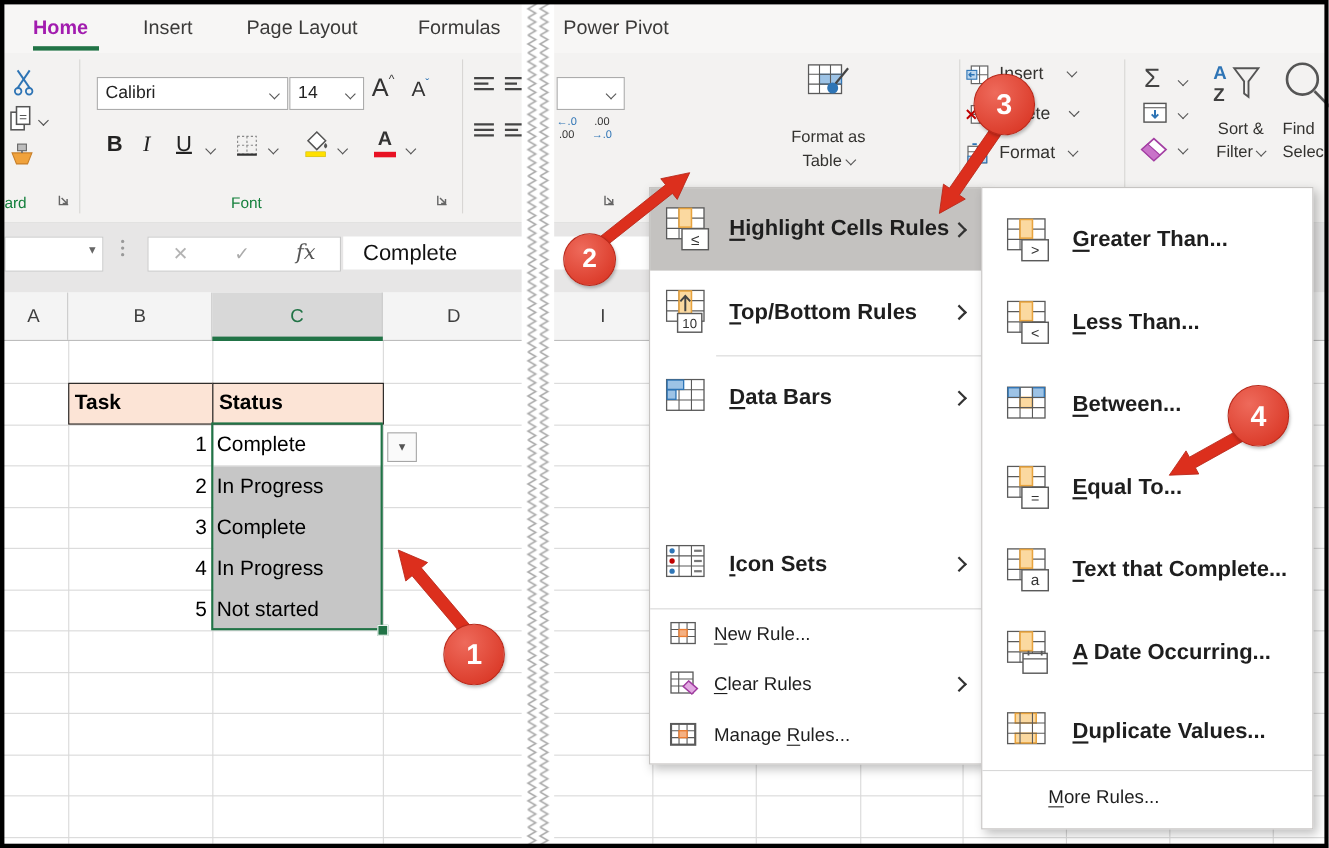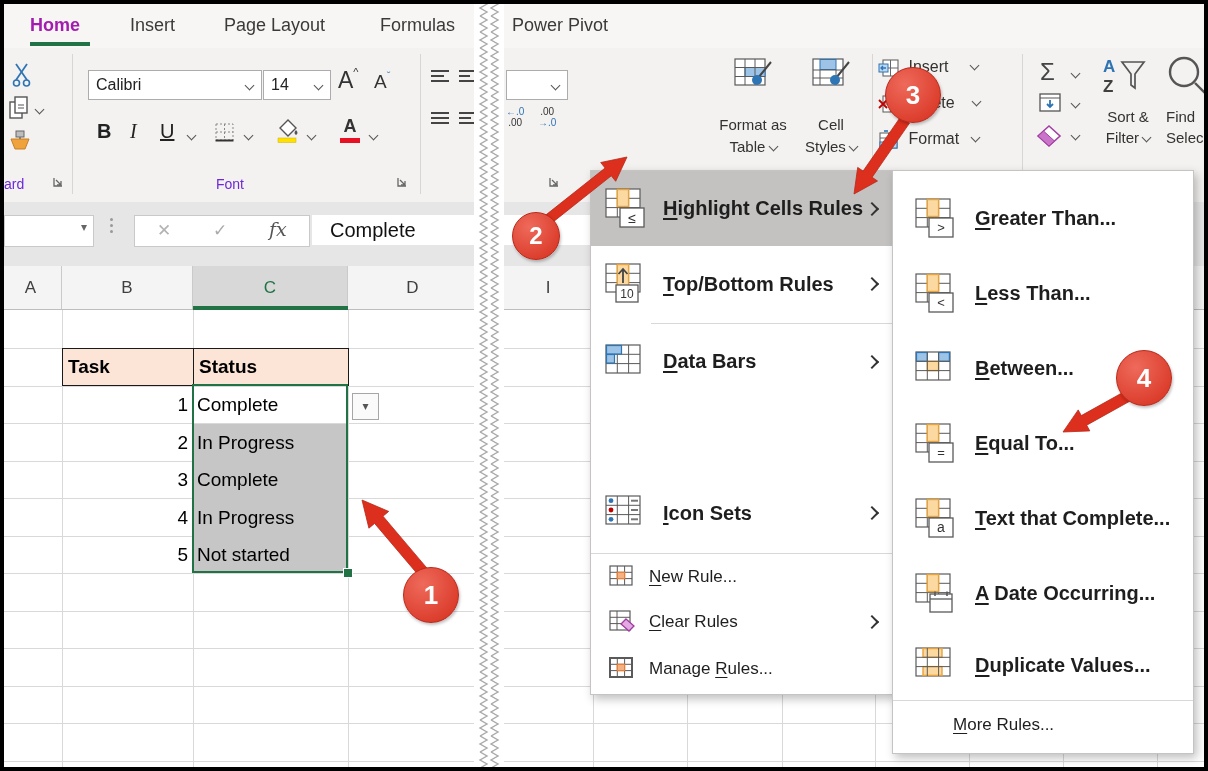--- a/index.html
+++ b/index.html
@@ -8,21 +8,21 @@
   .abs{position:absolute;}
   .frame{position:absolute;inset:0;border:4px solid #000;z-index:40;pointer-events:none;}
   
   .tabrow{left:0;top:0;width:1208px;height:48px;background:#F7F6F5;}
   .tab{top:10px;height:30px;line-height:30px;font-size:18px;color:#3b3a39;}
   .tab.active{color:#a21caf;font-weight:bold;}
   .tab-underline{height:4px;background:#217346;}
   
   .ribbon{left:0;top:48px;width:1208px;height:154px;background:#F3F2F1;border-bottom:1px solid #C8C6C4;}
   .rsep{width:1px;background:#D8D6D4;top:54px;height:140px;}
-  .grplabel{font-size:14px;color:#6d28d9;}
+  .grplabel{font-size:14px;color:#15803d;}
   .combo{background:#fff;border:1px solid #ACACAC;font-size:16px;color:#222;}
   .chv{display:inline-block;width:6px;height:6px;border-right:1.6px solid #555;border-bottom:1.6px solid #555;transform:rotate(45deg);}
   .chvr{display:inline-block;width:8px;height:8px;border-right:2px solid #333;border-bottom:2px solid #333;transform:rotate(-45deg);}
   .btnlbl{font-size:15px;color:#33322F;text-align:center;white-space:nowrap;}
   .pressed{background:#C4C2C0;}
   
   .fband{left:0;top:202px;width:1208px;height:64px;background:#E7E6E6;}
   .wbox{background:#fff;border:1px solid #C9C9C9;}
   
   .hdrband{left:0;top:266px;width:1208px;height:44px;background:#F4F4F4;border-bottom:1px solid #BDBDBD;box-sizing:border-box;}
@@ -122,21 +122,21 @@
       <rect x="2" y="20" width="18" height="4.5" fill="#FFE000" stroke="#C9B400" stroke-width="0.5"></rect>
     </svg>
     <span class="abs chv" style="left:308px;top:84px;"></span>
 
     <div class="abs" style="left:338px;top:68px;width:24px;">
       <div style="font-size:18px;font-weight:bold;color:#333;text-align:center;">A</div>
       <div style="width:20px;height:5px;background:#E81123;margin:1px auto 0;"></div>
     </div>
     <span class="abs chv" style="left:370px;top:84px;"></span>
 
-    <div class="abs grplabel" style="left:198px;top:128px;width:64px;text-align:center;">Font</div>
+    <div class="abs grplabel" style="left:192px;top:128px;width:64px;text-align:center;">Font</div>
     <svg class="abs" style="left:396px;top:128px;" width="13" height="13">
       <path d="M2,2 V10 H10" fill="none" stroke="#666" stroke-width="1.3"></path>
       <path d="M4,4 L9,9 M9,5 V9 H5" fill="none" stroke="#666" stroke-width="1.3"></path>
     </svg>
     <div class="abs rsep" style="left:420px;top:6px;"></div>
 
     <svg class="abs" style="left:430px;top:20px;" width="20" height="18">
       <line x1="1" y1="3" x2="19" y2="3" stroke="#444" stroke-width="2"></line>
         <line x1="1" y1="8" x2="14" y2="8" stroke="#444" stroke-width="2"></line>
         <line x1="1" y1="13" x2="19" y2="13" stroke="#444" stroke-width="2"></line>
@@ -184,36 +184,20 @@
           <line x1="1" y1="18.5" x2="31" y2="18.5" stroke="#5A5A5A"></line>
         <line x1="37" y1="4" x2="24" y2="20" stroke="#444" stroke-width="2"></line>
         <circle cx="23" cy="22" r="5" fill="#2E75B6"></circle>
       </svg>
       <div class="btnlbl" style="position:absolute;left:0;top:66px;width:78px;">Format as</div>
       <div class="btnlbl" style="position:absolute;left:0;top:88px;width:78px;">
         <span>Table</span>&nbsp;<span class="chv" style="vertical-align:2px;"></span>
       </div>
     </div>
 
-    <div class="abs" style="left:794px;top:2px;width:74px;height:120px;">
-      <svg style="position:absolute;left:18px;top:8px;" width="40" height="36">
-        <rect x="1" y="1" width="30" height="26" fill="#fff" stroke="#5A5A5A" stroke-width="1.2"></rect>
-        <rect x="8" y="1.5" width="16" height="10" fill="#9DC3E6" stroke="#2E75B6" stroke-width="1"></rect>
-        <line x1="1" y1="12" x2="31" y2="12" stroke="#5A5A5A"></line>
-          <line x1="1" y1="20" x2="31" y2="20" stroke="#5A5A5A"></line>
-        <line x1="8" y1="12" x2="8" y2="27" stroke="#5A5A5A"></line>
-          <line x1="24" y1="12" x2="24" y2="27" stroke="#5A5A5A"></line>
-        <line x1="37" y1="4" x2="24" y2="20" stroke="#444" stroke-width="2"></line>
-        <circle cx="23" cy="22" r="5" fill="#2E75B6"></circle>
-      </svg>
-      <div class="btnlbl" style="position:absolute;left:0;top:66px;width:74px;">Cell</div>
-      <div class="btnlbl" style="position:absolute;left:0;top:88px;width:74px;">
-        <span>Styles</span>&nbsp;<span class="chv" style="vertical-align:2px;"></span>
-      </div>
-    </div>
     <div class="abs rsep" style="left:872px;top:6px;"></div>
 
     <div class="abs" style="left:878px;top:10px;height:24px;">
       <svg style="vertical-align:middle;" width="22" height="20">
         <rect x="5" y="2" width="15" height="16" fill="#fff" stroke="#666" stroke-width="1.1"></rect>
         <line x1="5" y1="10" x2="20" y2="10" stroke="#666"></line>
           <line x1="12.5" y1="2" x2="12.5" y2="18" stroke="#666"></line>
         <rect x="1" y="6" width="9" height="8" fill="#BDD7EE" stroke="#2E75B6" stroke-width="1"></rect>
         <path d="M8,10 L3,10 M5,8 L3,10 L5,12" fill="none" stroke="#2E75B6" stroke-width="1.3"></path>
       </svg>

